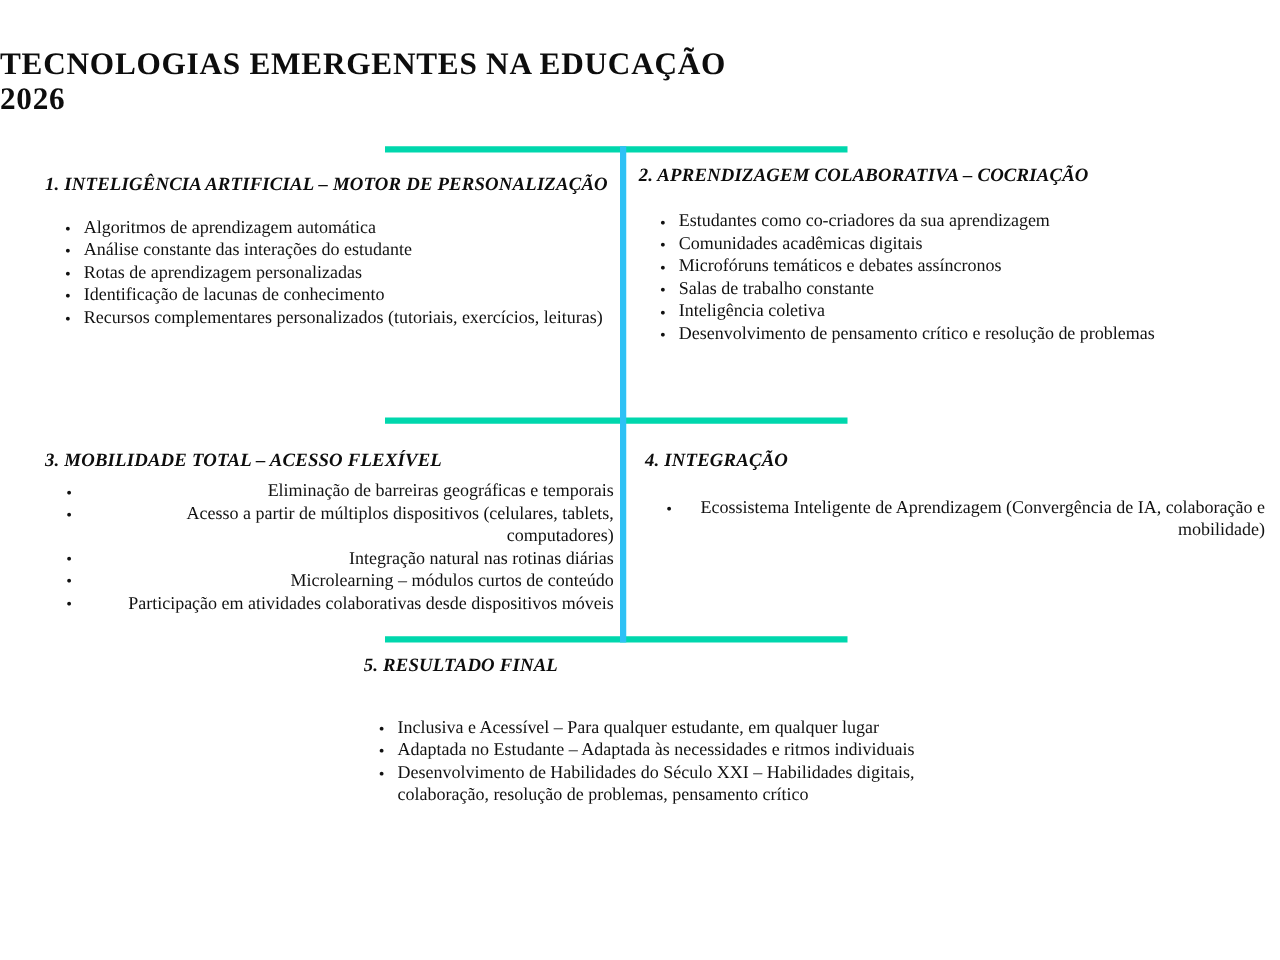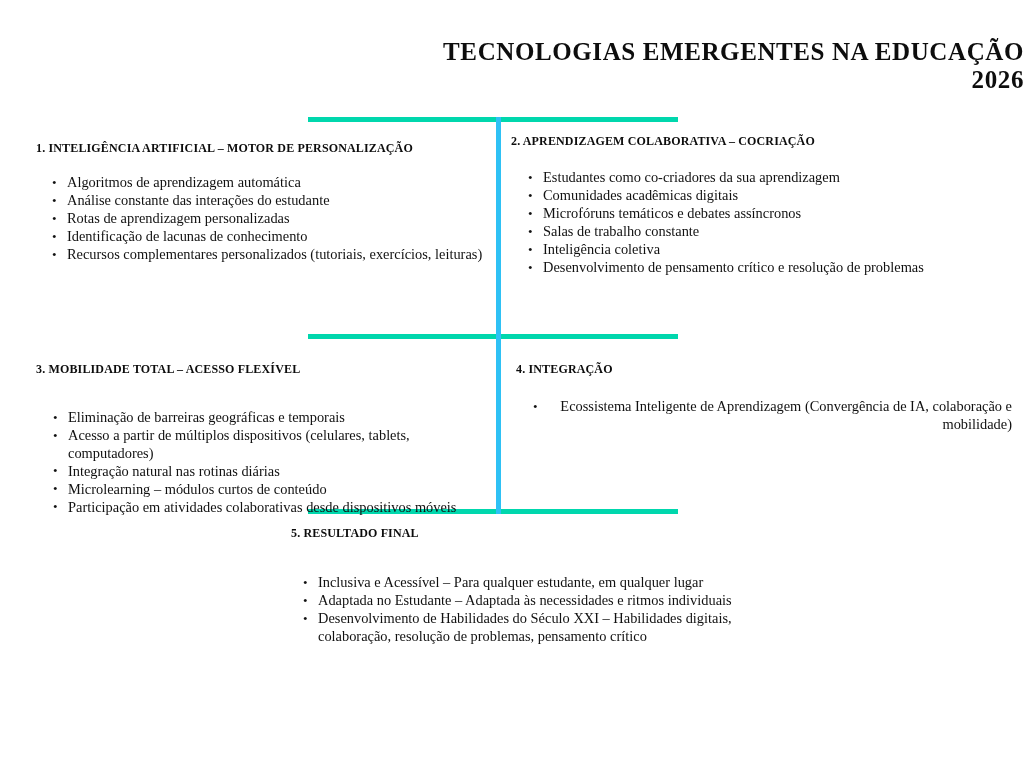--- a/index.html
+++ b/index.html
@@ -16,21 +16,21 @@
     color: #111111;
     -webkit-font-smoothing: antialiased;
   }
 
   
   #title-block {
     position: absolute;
     top: 38px;
     left: 0;
     width: 1024px;
-    text-align: right;
+    text-align: left;
   }
   #title-block .title-line {
     font-family: "Liberation Serif", "DejaVu Serif", serif;
     font-weight: bold;
     font-size: 25px;
     letter-spacing: 0.6px;
     line-height: 28px;
     color: #0d0d0d;
   }
 
@@ -54,25 +54,26 @@
   }
   #vline-main { top: 117px; height: 397px; }
 
   
   .block {
     position: absolute;
   }
   .block-heading {
     font-family: "Liberation Serif", "DejaVu Serif", serif;
     font-weight: bold;
-    font-size: 12px;
+    font-size: 15px;
     line-height: 17px;
     letter-spacing: 0.15px;
     color: #0d0d0d;
     white-space: nowrap;
+    font-style: italic;
   }
 
   ul.bullets {
     list-style: none;
     margin: 0;
     padding: 0;
   }
   ul.bullets li {
     position: relative;
     font-family: "Liberation Serif", "DejaVu Serif", serif;
@@ -94,21 +95,21 @@
   
   #block-1 { left: 36px; top: 140px; width: 462px; }
   #block-1 ul.bullets { margin-top: 17px; margin-left: 13px; }
 
   
   #block-2 { left: 511px; top: 133px; width: 500px; }
   #block-2 ul.bullets { margin-top: 19px; margin-left: 14px; }
 
   
   #block-3 { left: 36px; top: 361px; width: 455px; }
-  #block-3 ul.bullets { margin-top: 31px; margin-left: 14px; }
+  #block-3 ul.bullets { margin-top: 7px; margin-left: 14px; text-align: right; }
 
   
   #block-4 { left: 516px; top: 361px; width: 496px; }
   #block-4 ul.bullets { margin-top: 20px; margin-left: 14px; text-align: right; }
 
   
   #block-5 { left: 291px; top: 525px; width: 470px; }
   #block-5 ul.bullets { margin-top: 32px; margin-left: 9px; }
 </style>
 </head>

